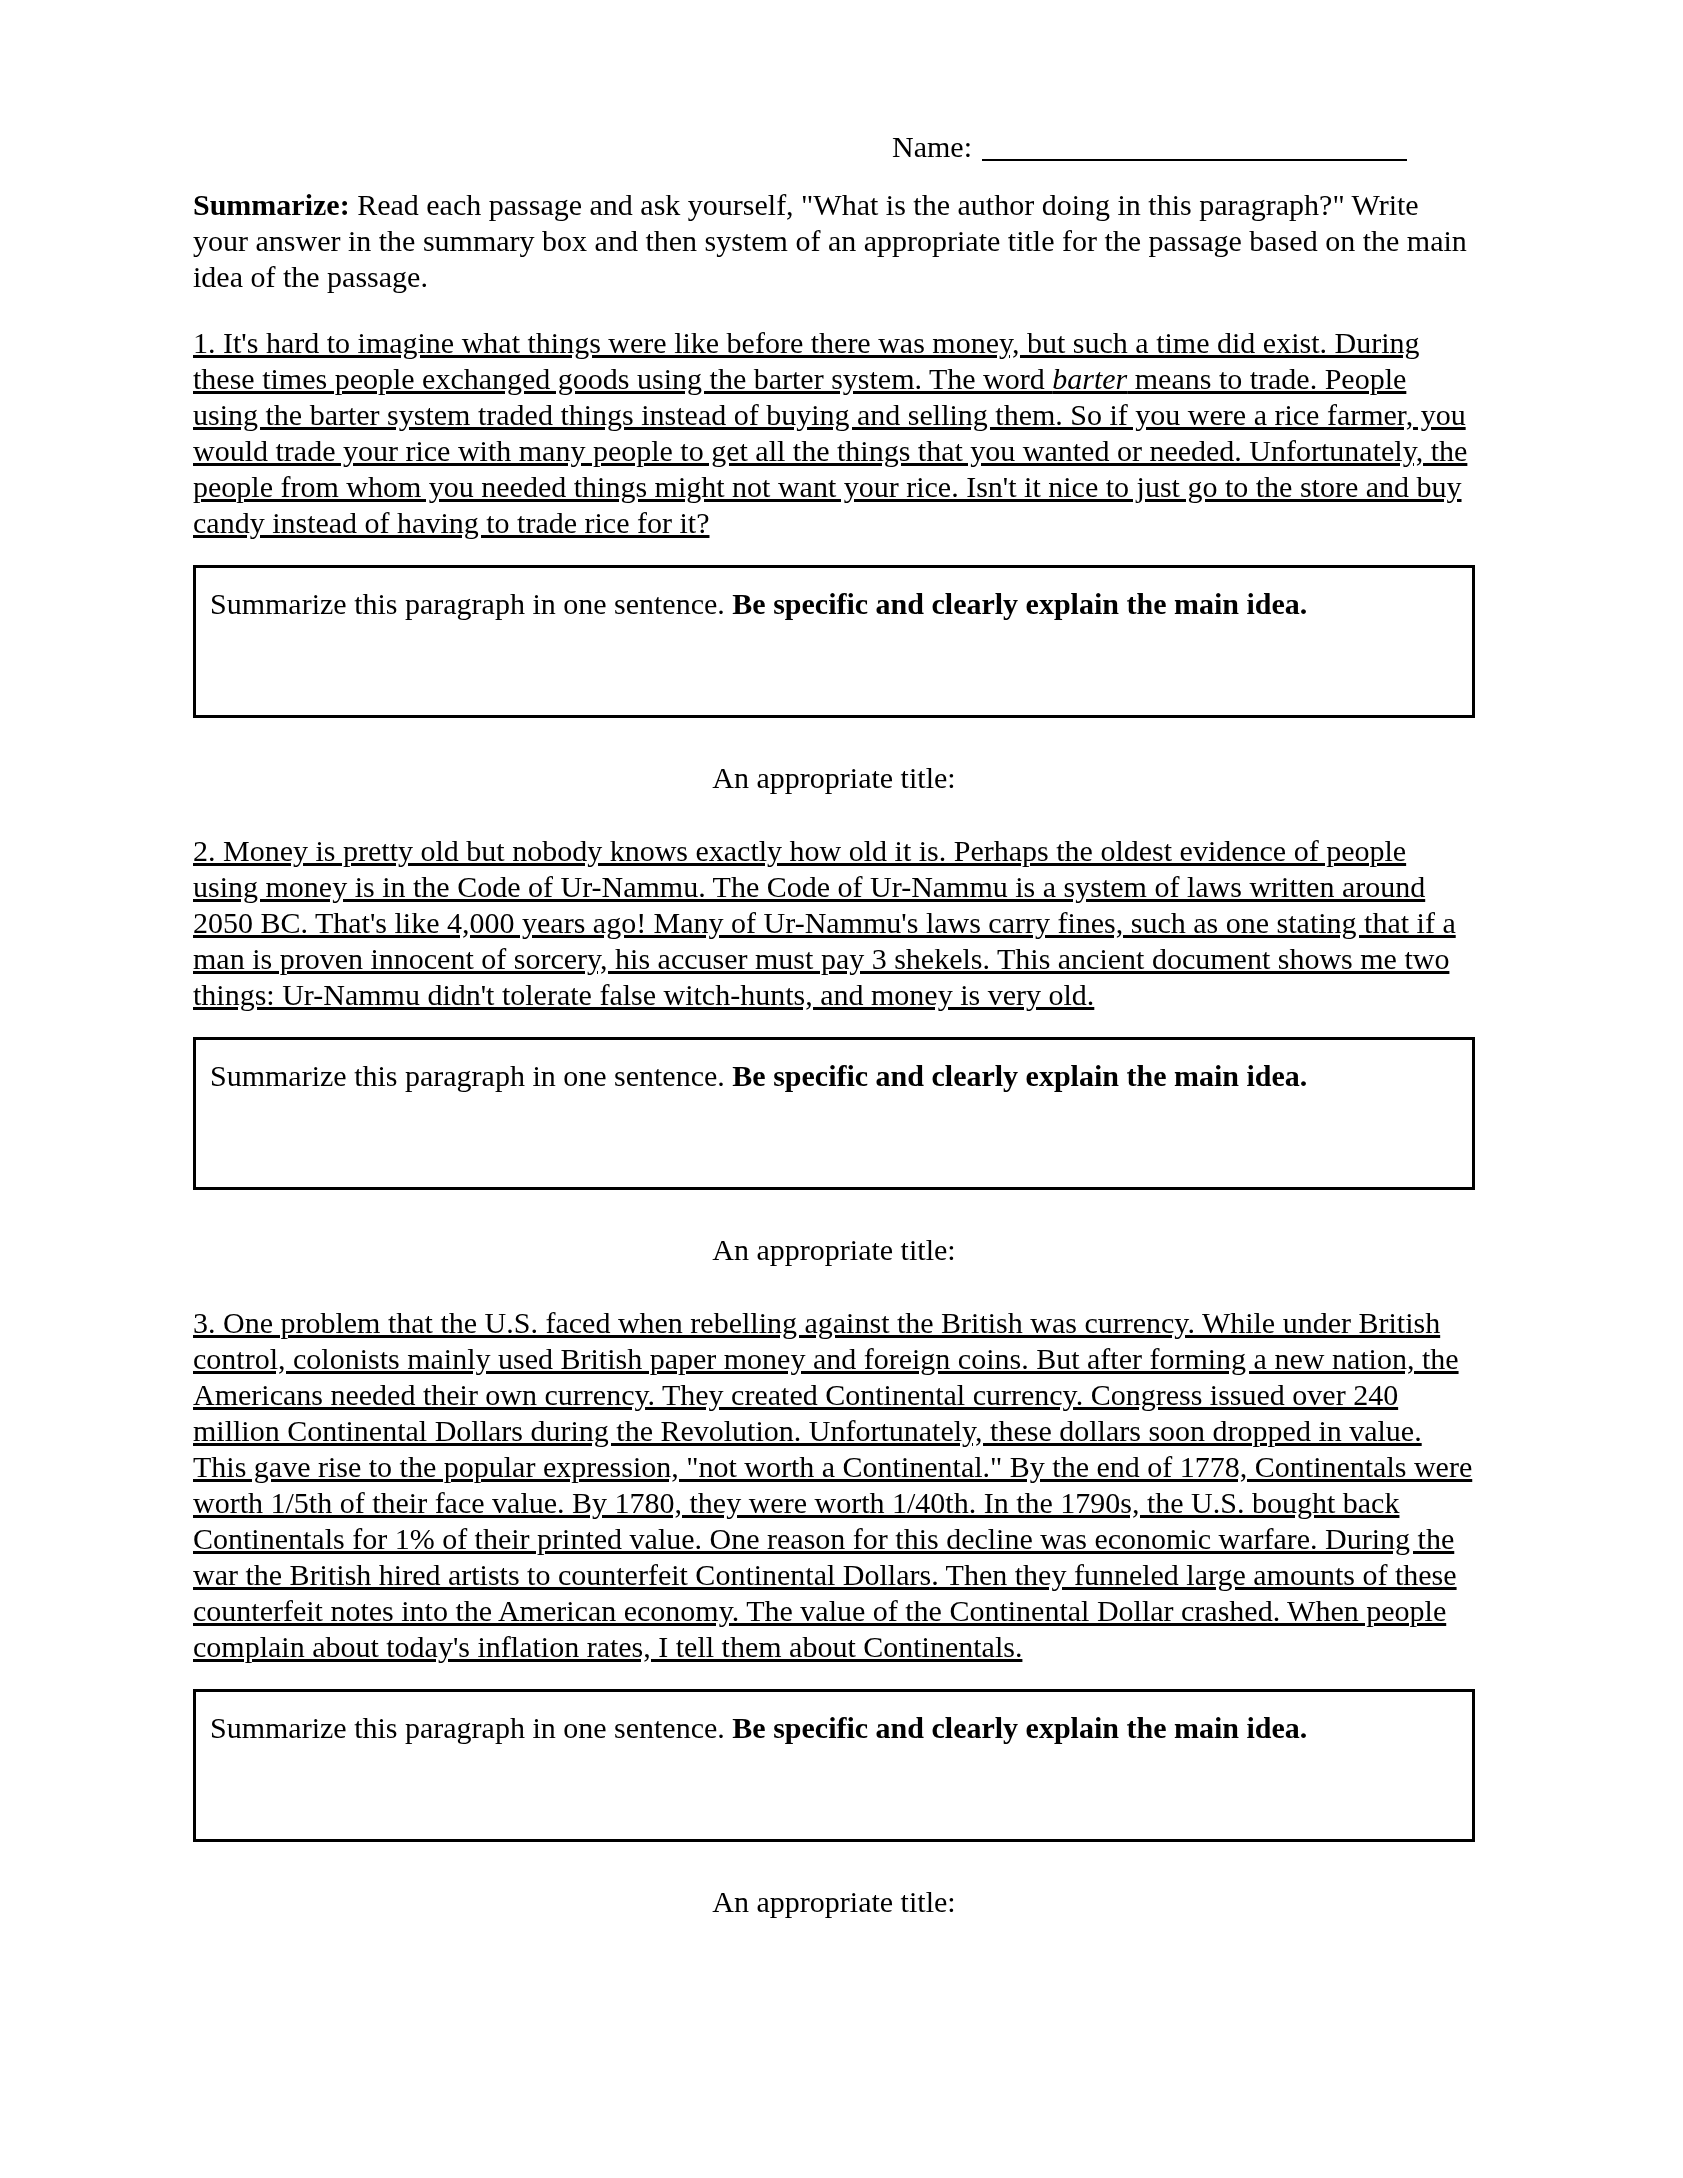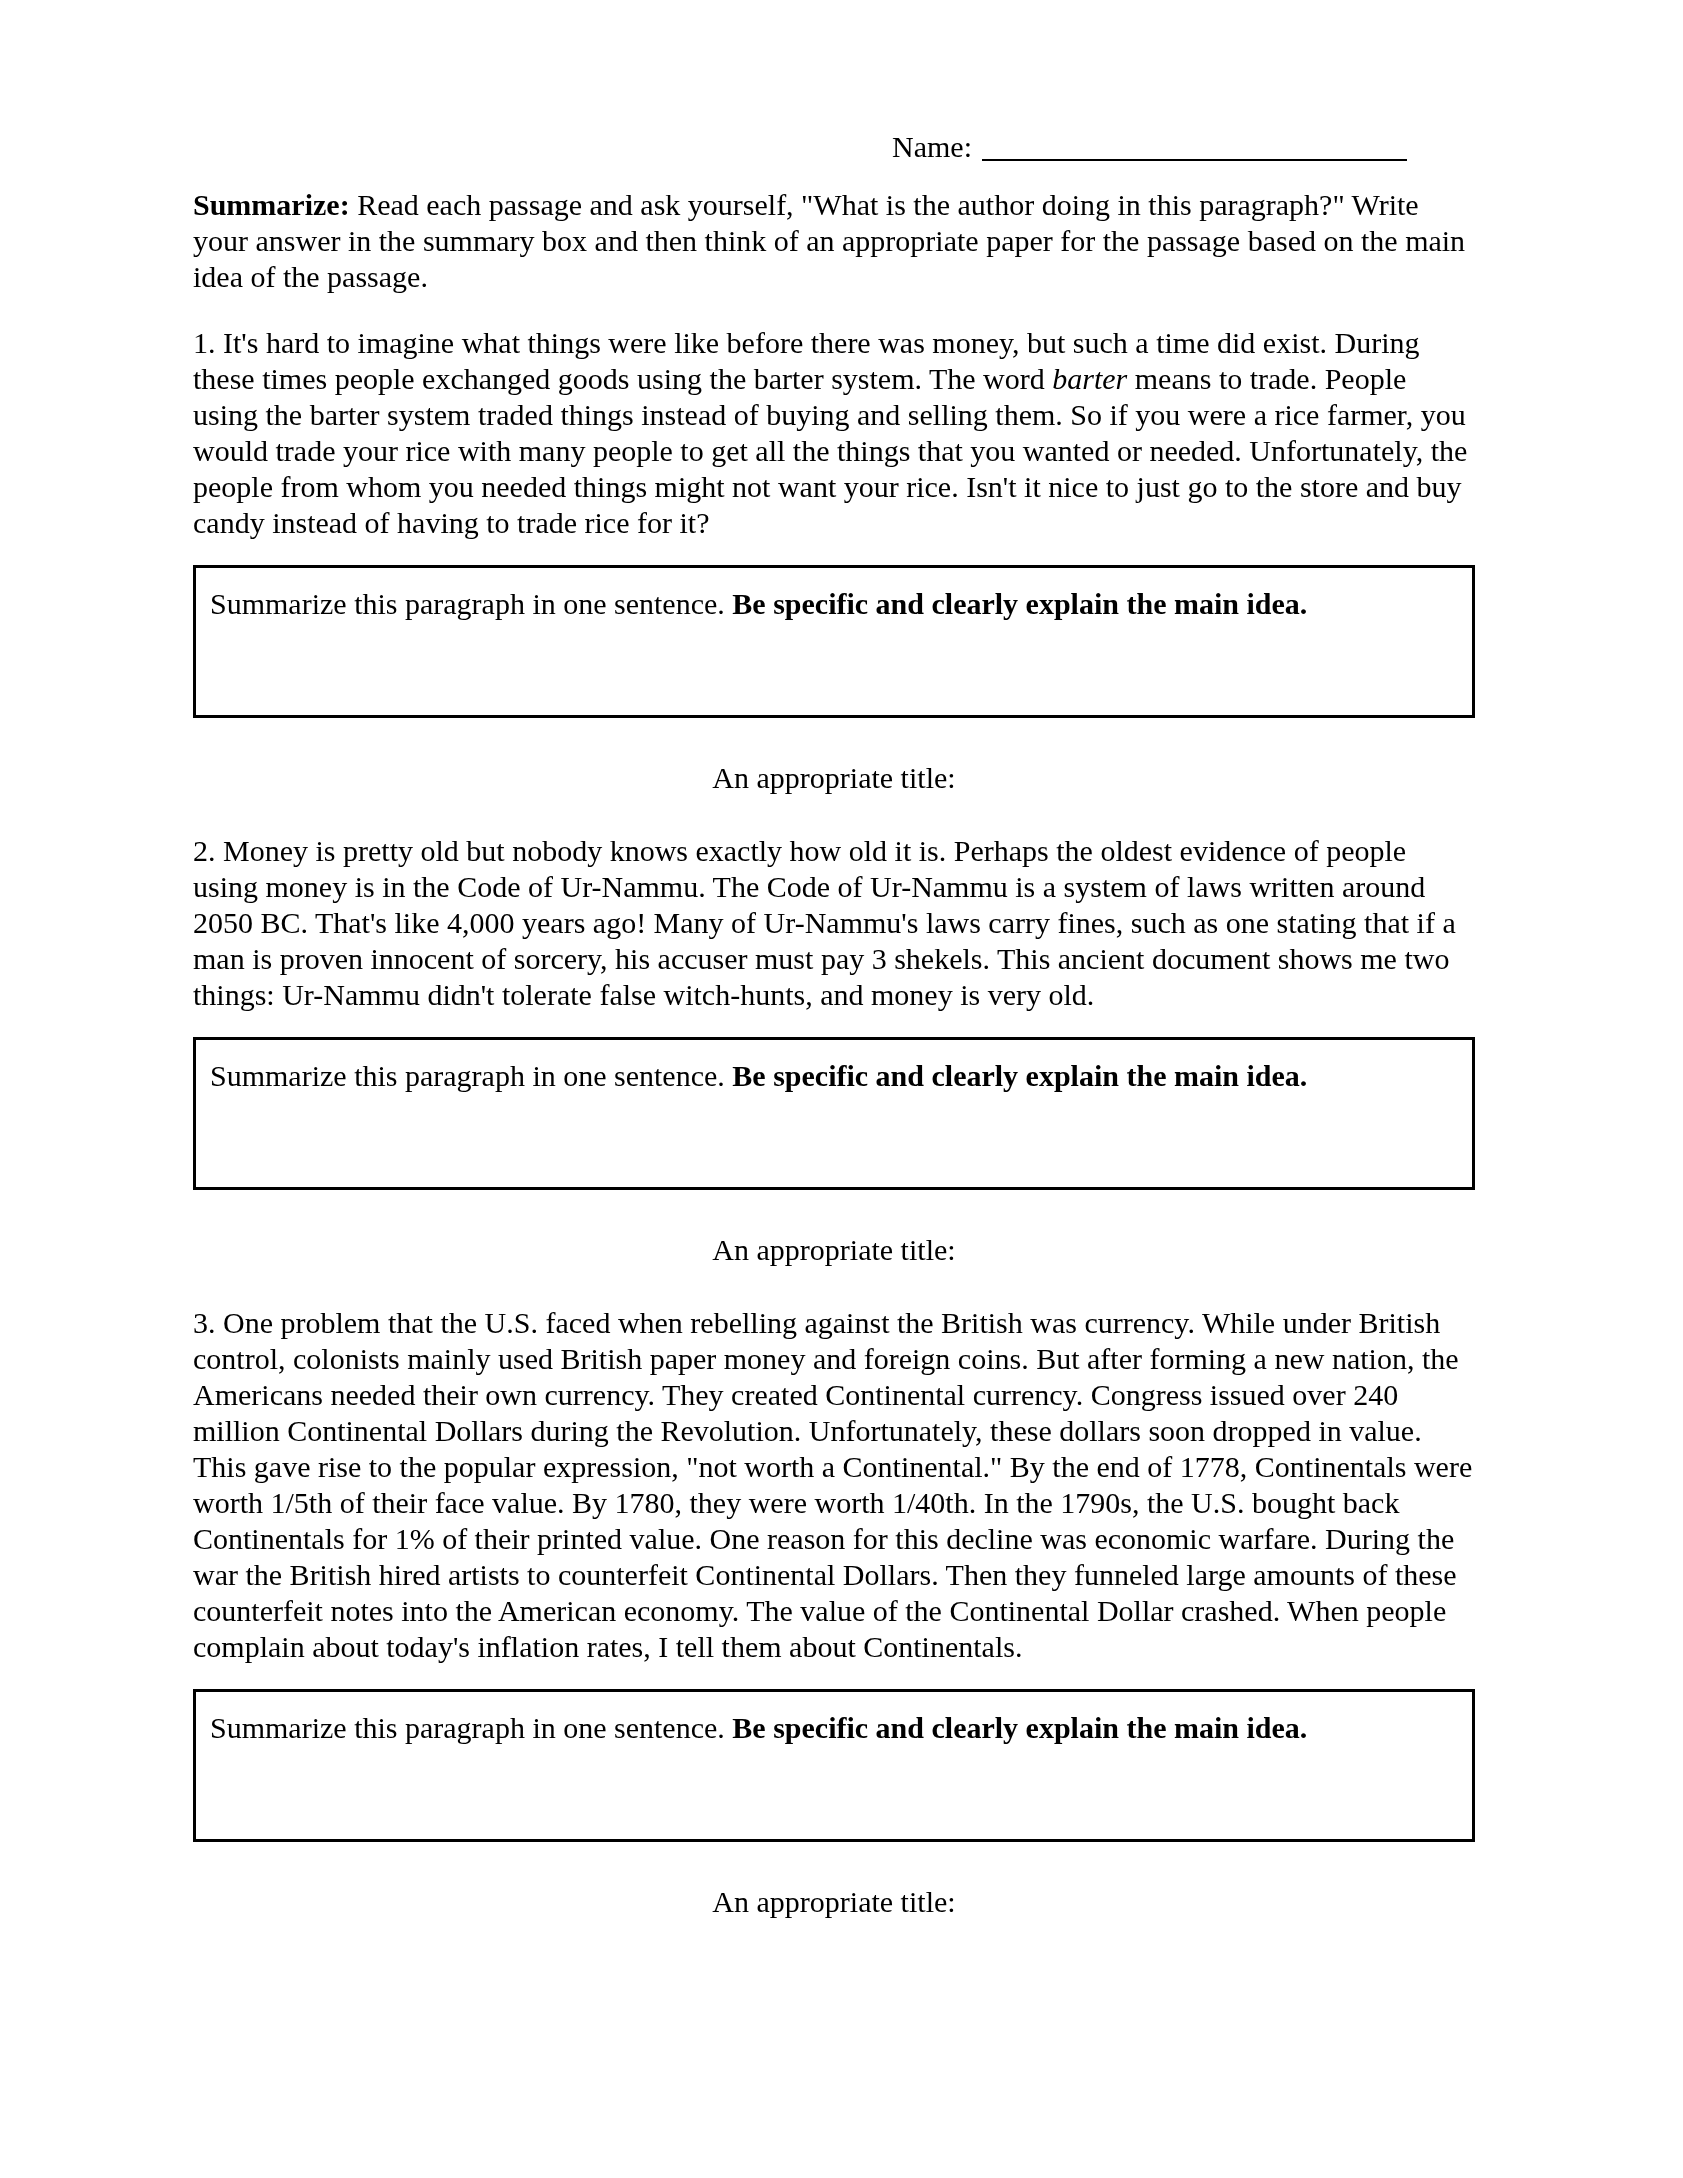--- a/index.html
+++ b/index.html
@@ -42,20 +42,21 @@
     margin: 12px 0 0 0;
     font-size: 37px;
     line-height: 42px;
     font-weight: bold;
   }
   p.directions {
     margin: 22px 0 0 0;
   }
   .passage-text {
     margin: 30px 0 0 0;
+    text-decoration: underline;
   }
   .summary-box {
     margin-top: 24px;
     border: 3px solid #000;
     height: 153px;
     box-sizing: border-box;
     padding: 18px 14px 0 14px;
   }
   .summary-box p {
     margin: 0;
@@ -81,21 +82,21 @@
 
 <div class="sheet">
   <div class="content">
 
     <div class="name-row">
       <span class="name-label">Name:</span>
       <span class="name-line"></span>
     </div>
 
 
-    <p class="directions"><b>Summarize:</b><span> </span><span>Read each passage and ask yourself, "What is the author doing in this paragraph?" Write your answer in the summary box and then think of an appropriate paper for the passage based on the main idea of the passage.</span></p>
+    <p class="directions"><b>Summarize:</b><span> </span><span>Read each passage and ask yourself, "What is the author doing in this paragraph?" Write your answer in the summary box and then system of an appropriate title for the passage based on the main idea of the passage.</span></p>
 
     <div id="passages">
   <section class="passage">
     <p class="passage-text"><span>1. </span><span>It's hard to imagine what things were like before there was money, but such a time did exist. During these times people exchanged goods using the barter system. The word </span><i>barter</i><span> means to trade. People using the barter system traded things instead of buying and selling them. So if you were a rice farmer, you would trade your rice with many people to get all the things that you wanted or needed. Unfortunately, the people from whom you needed things might not want your rice. Isn't it nice to just go to the store and buy candy instead of having to trade rice for it?</span></p>
     <div class="summary-box">
       <p><span>Summarize this paragraph in one sentence. </span><b>Be specific and clearly explain the main idea.</b></p>
     </div>
     <div class="title-row">
       <span class="title-label">An appropriate title:</span>
       <span class="title-line"></span>

